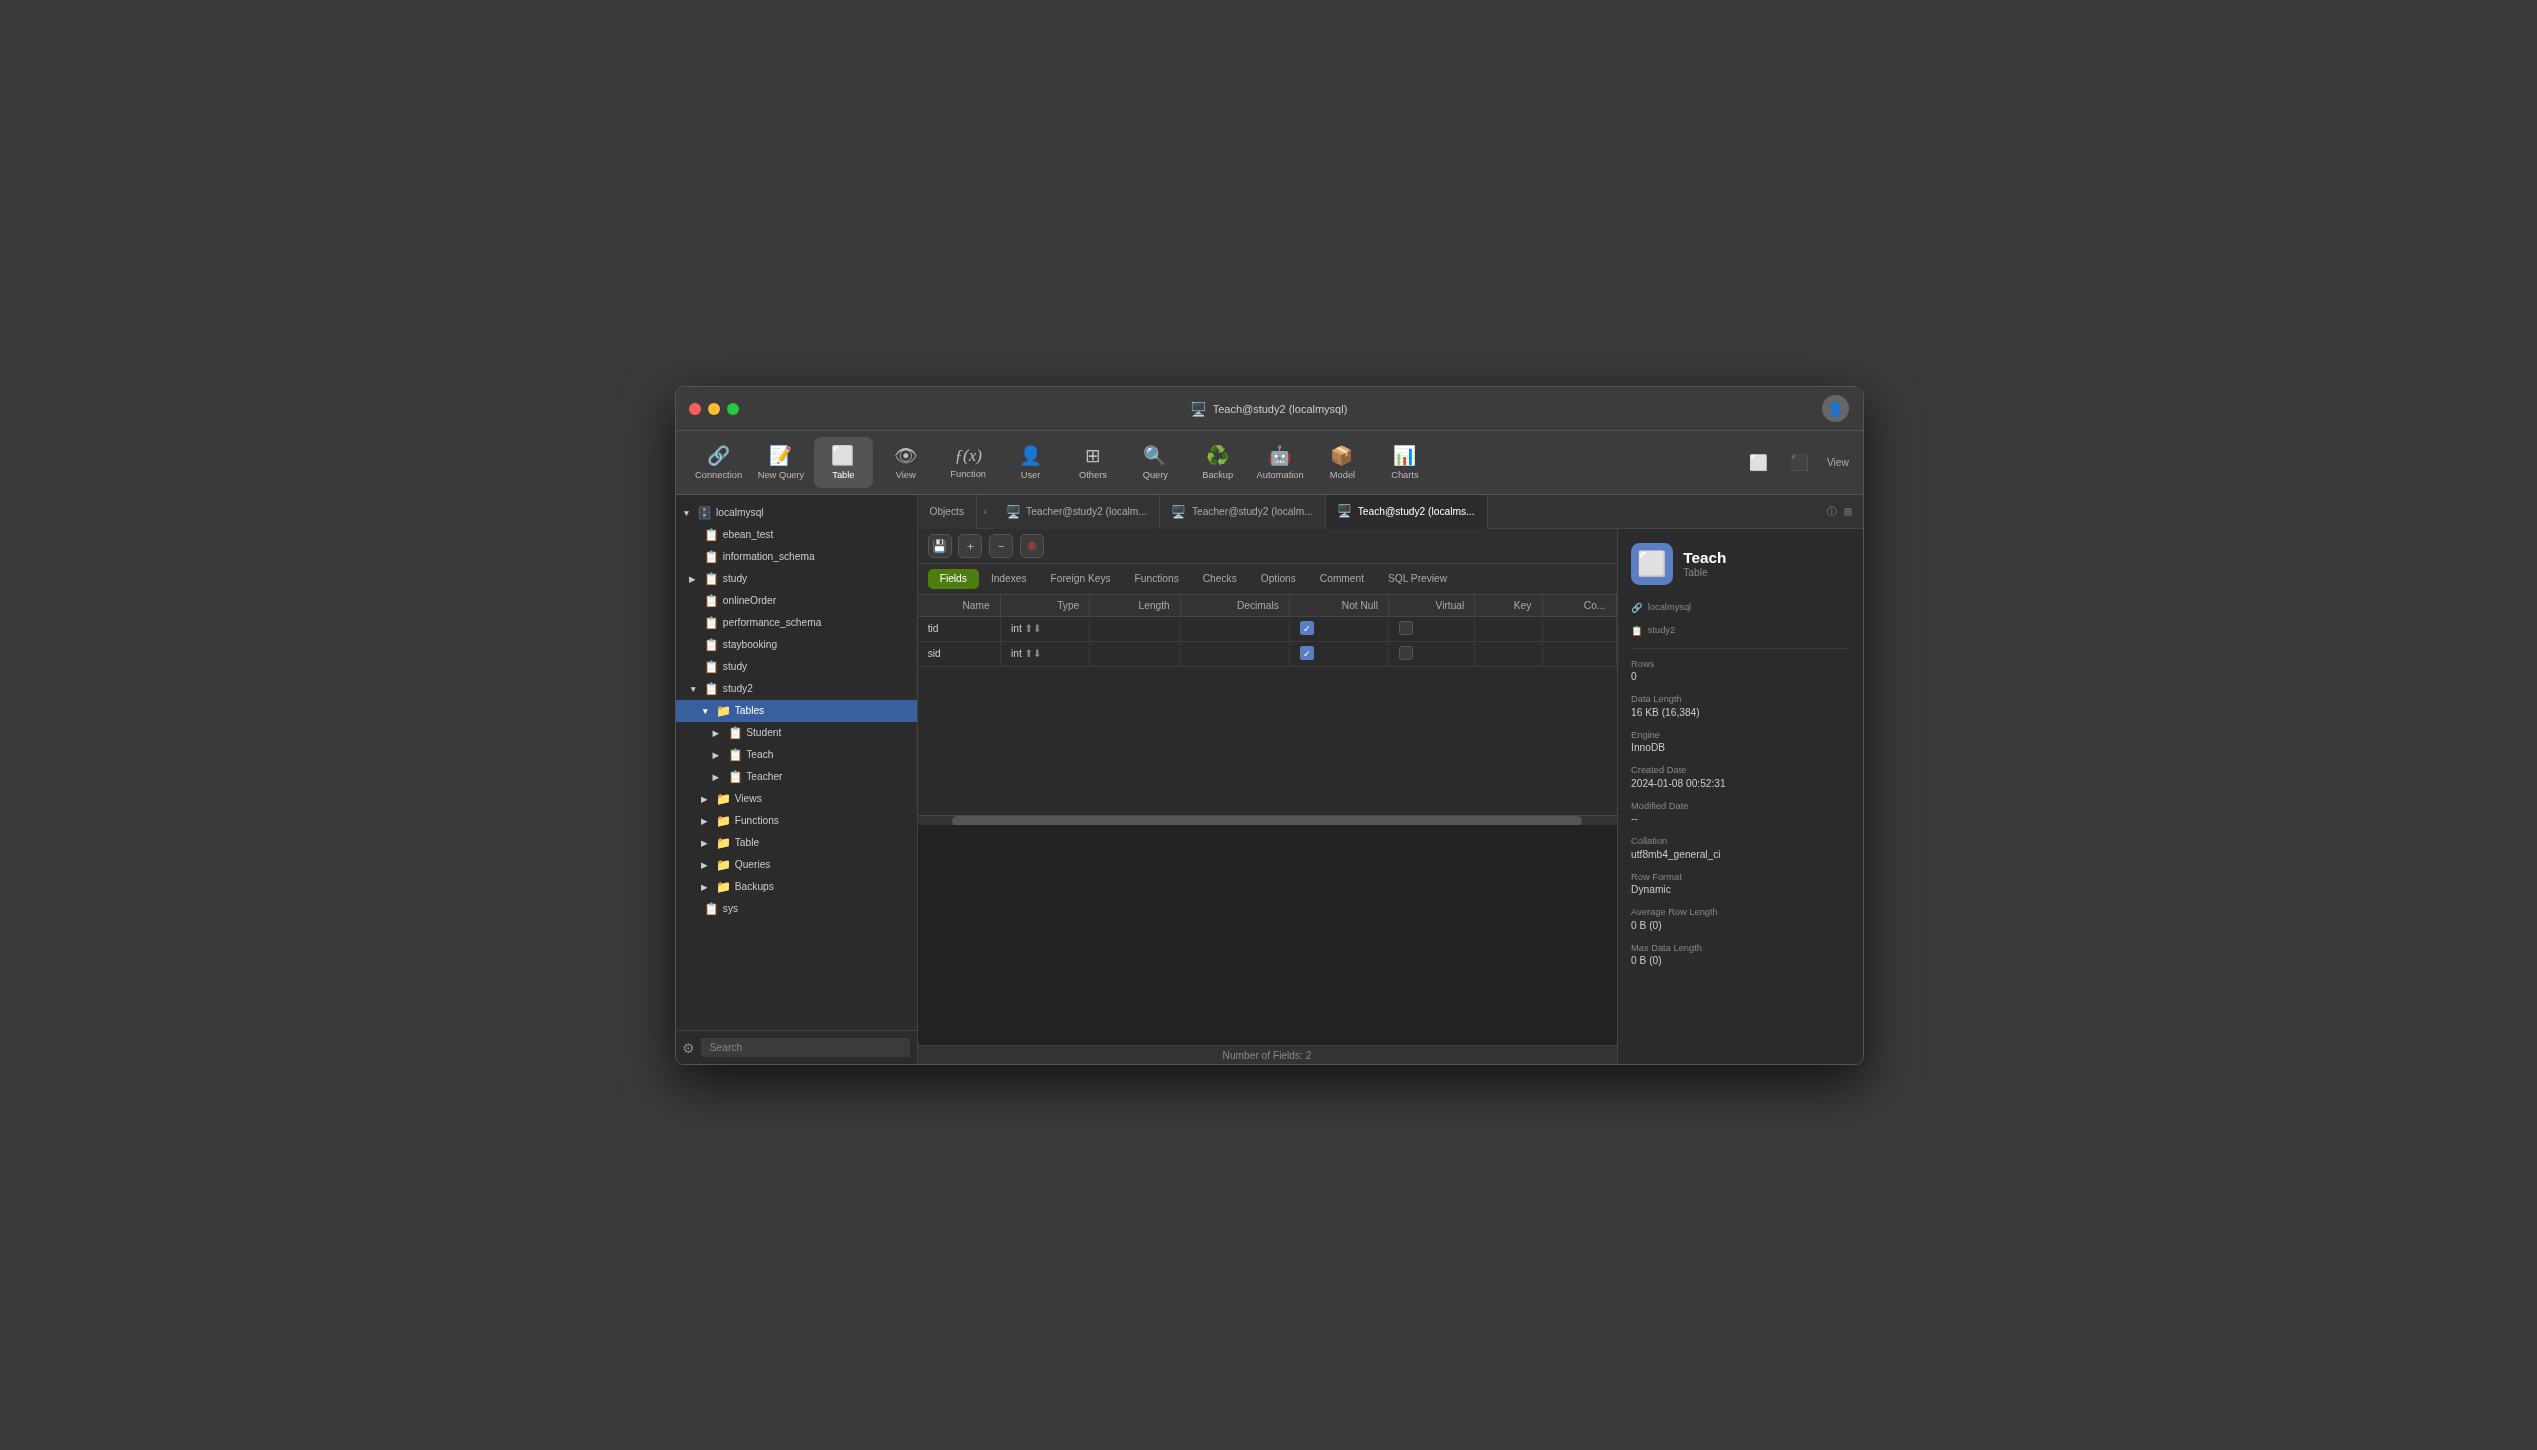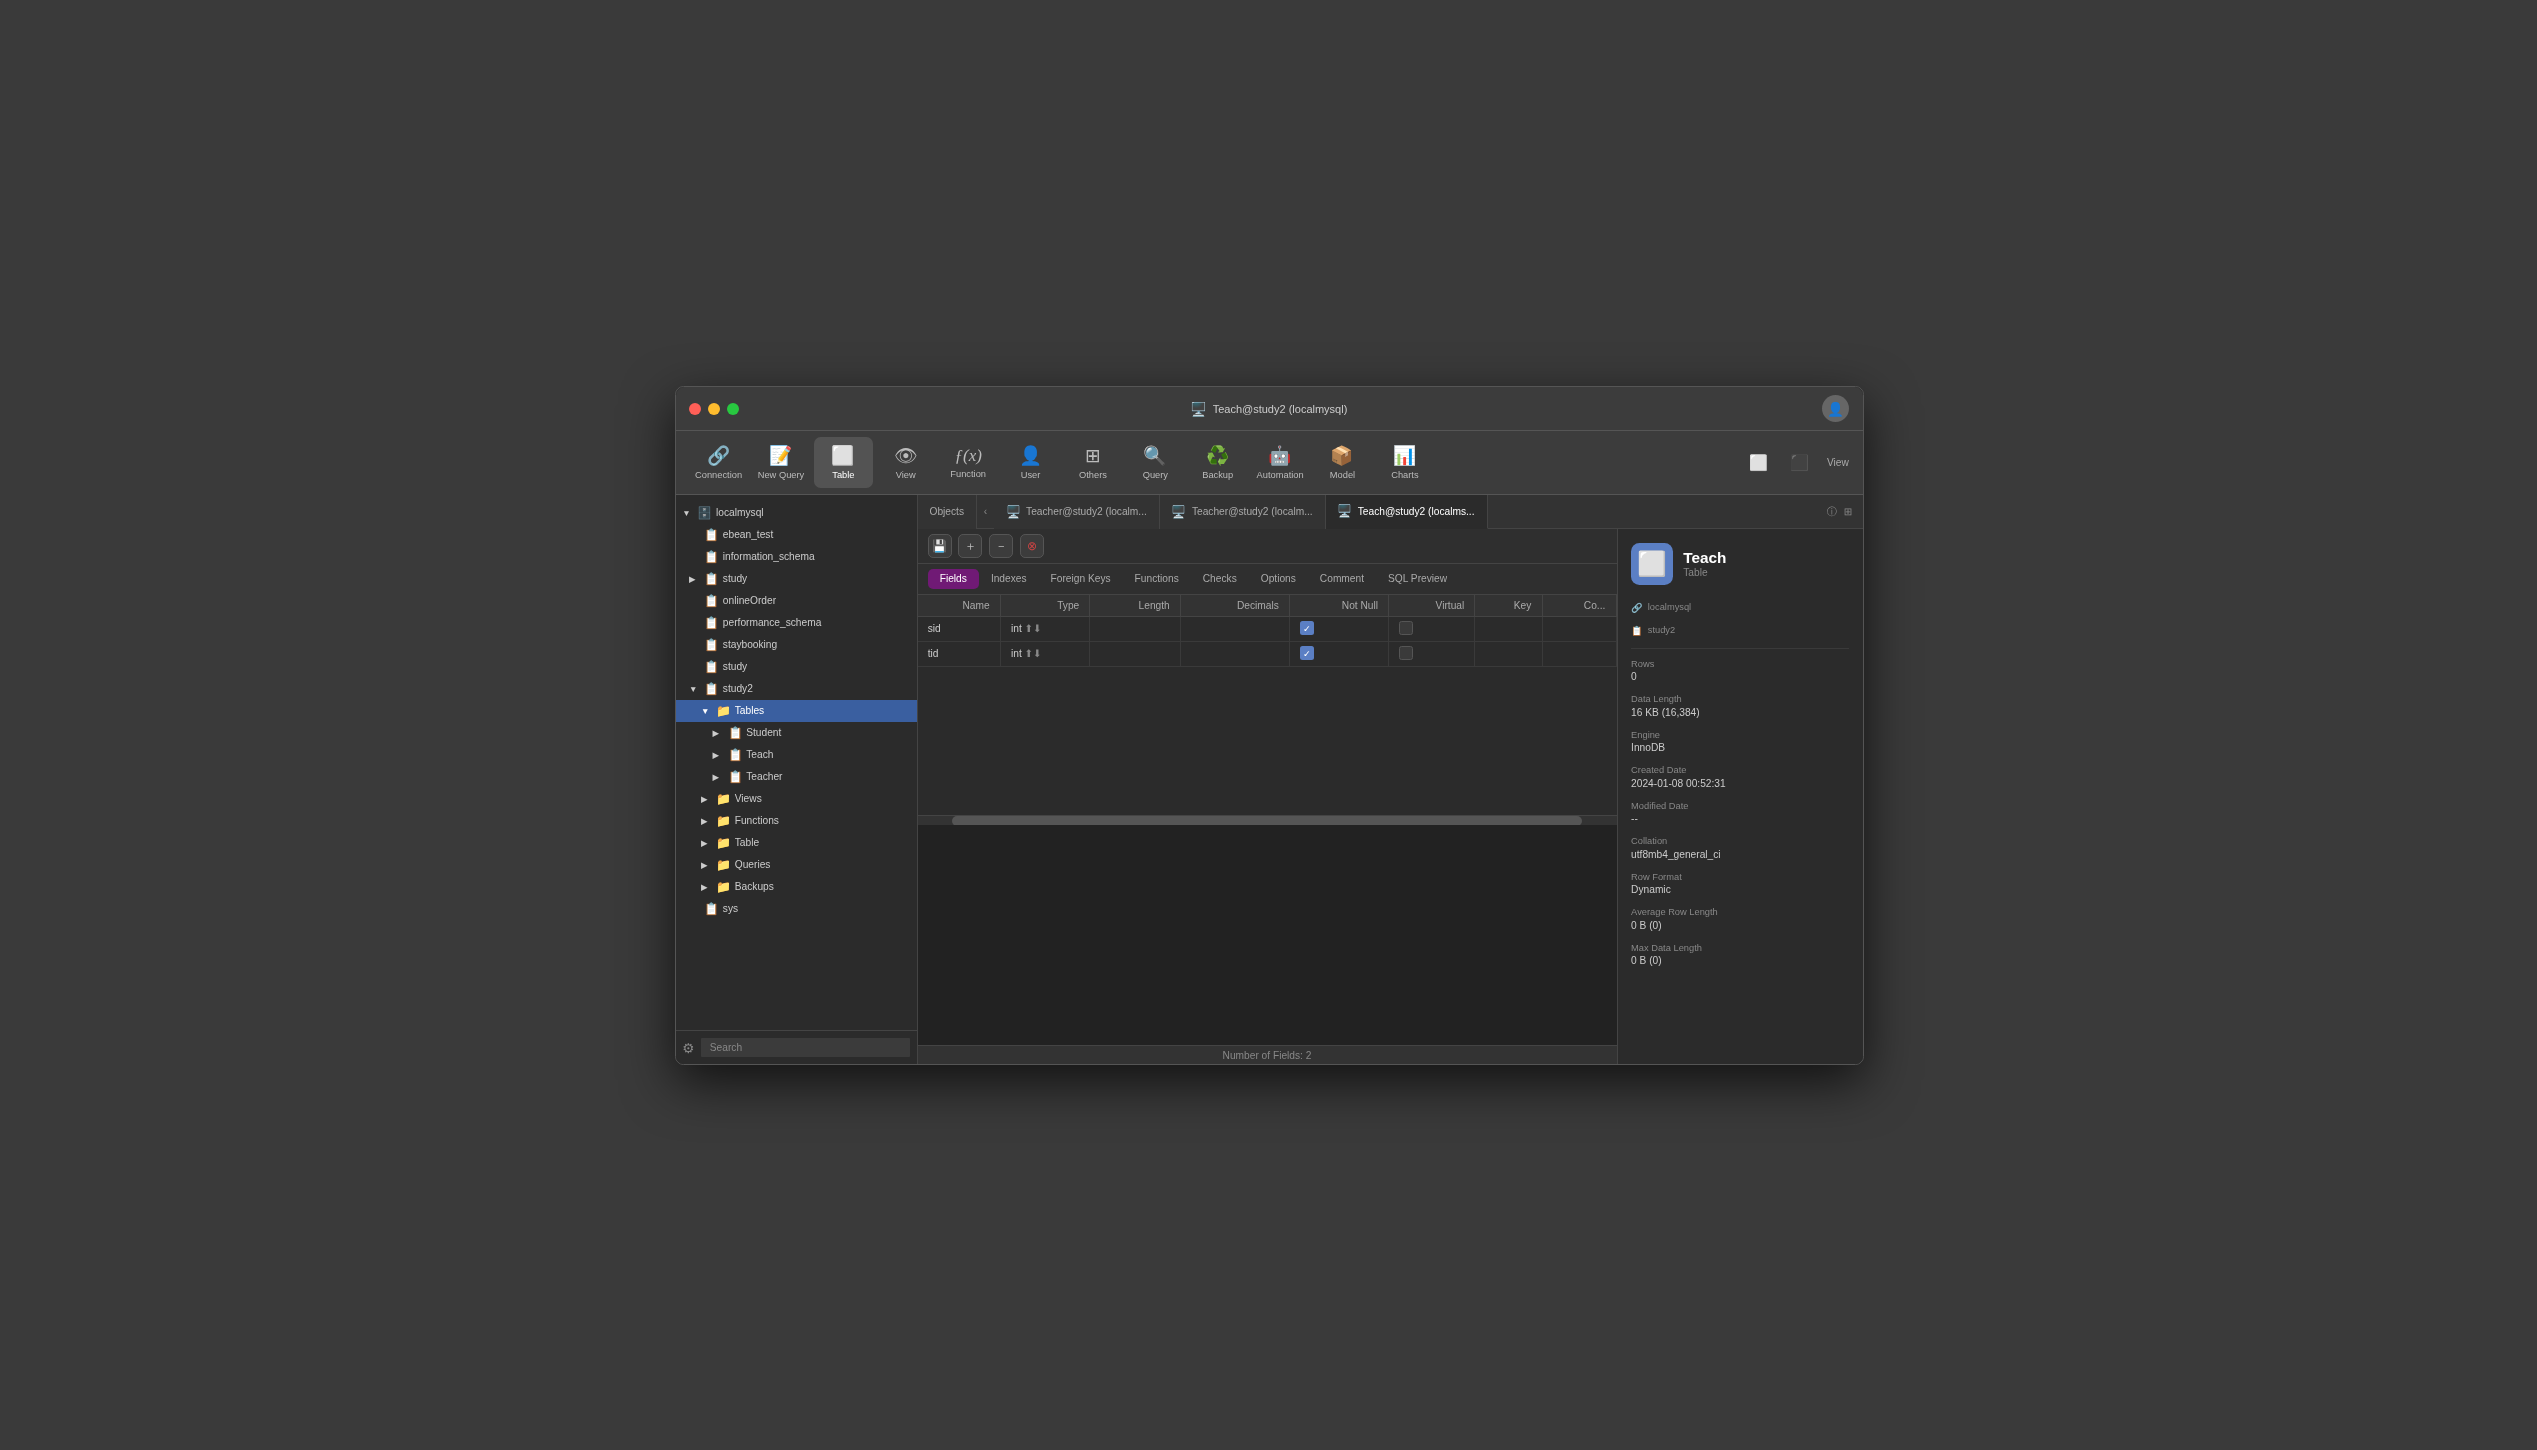--- a/index.html
+++ b/index.html
@@ -250,21 +250,21 @@
       border-bottom: 0.8px solid #444;
       padding: 5.1px 10.2px;
     }
     .sub-tab {
       padding: 4.2px 12px;
       border-radius: 5.1px;
       cursor: pointer;
       color: #aaa;
       font-size: 10.2px;
     }
-    .sub-tab.active { background: #701a75; color: #fff; text-align: right; }
+    .sub-tab.active { background: #4d7c0f; color: #fff; text-align: right; }
     
     .data-table-wrapper {
       flex: 1;
       overflow: auto;
       background: #2b2b2b;
     }
     .data-table {
       width: 100%;
       border-collapse: collapse;
       font-size: 10.2px;
@@ -616,31 +616,31 @@
                     <th>Length</th>
                     <th>Decimals</th>
                     <th>Not Null</th>
                     <th>Virtual</th>
                     <th>Key</th>
                     <th>Co...</th>
                   </tr>
                 </thead>
                 <tbody>
                   <tr>
-                    <td>sid</td>
+                    <td>tid</td>
                     <td>int <span style="color:#888;">⬆⬇</span></td>
                     <td></td>
                     <td></td>
                     <td><span class="checkbox-cell"></span></td>
                     <td><span class="checkbox-empty"></span></td>
                     <td></td>
                     <td></td>
                   </tr>
                   <tr>
-                    <td>tid</td>
+                    <td>sid</td>
                     <td>int <span style="color:#888;">⬆⬇</span></td>
                     <td></td>
                     <td></td>
                     <td><span class="checkbox-cell"></span></td>
                     <td><span class="checkbox-empty"></span></td>
                     <td></td>
                     <td></td>
                   </tr>
                 </tbody>
               </table>

